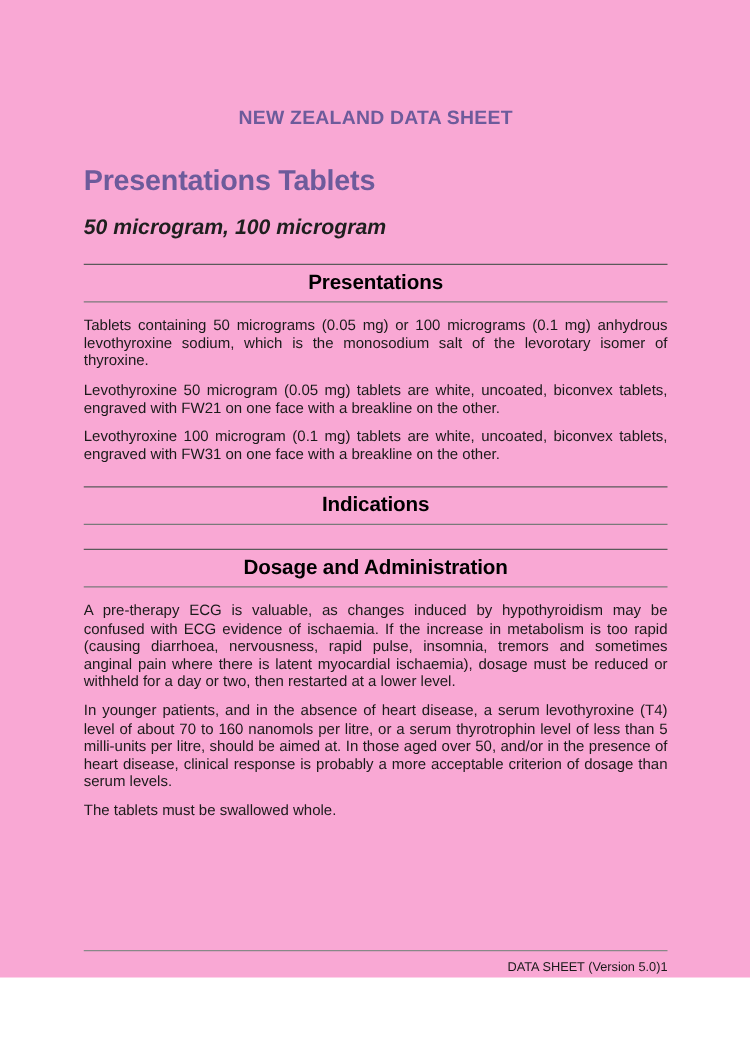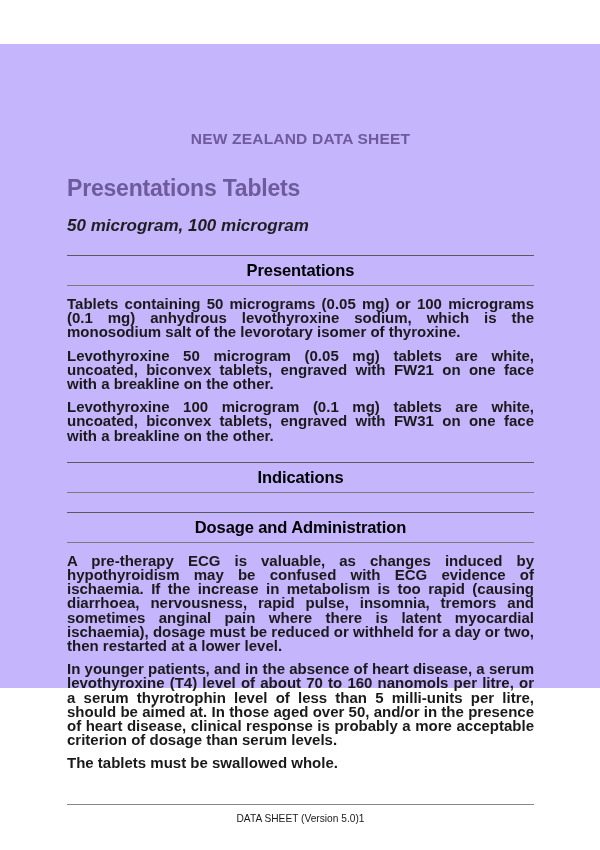--- a/index.html
+++ b/index.html
@@ -13,23 +13,22 @@
     font-family: "Liberation Sans", sans-serif;
     color: #1a1a1a;
     position: relative;
     overflow: hidden;
   }
   .page {
     position: absolute;
     left: 0;
     top: 0;
     width: 600px;
-    height: 644px;
-    background: #c4b5fd;
-    margin-top: 44px;
+    height: 782px;
+    background: #f9a8d4;
   }
   .content {
     position: absolute;
     left: 67px;
     top: 0;
     width: 467px;
   }
 
   
   .doc-kind {
@@ -81,46 +80,45 @@
     color: #000000;
     padding: 5px 0 5px 0;
     letter-spacing: -0.1px;
     text-align: center;
   }
   .section-body {
     padding-top: 11px;
   }
   p.para {
     margin: 0 0 9px 0;
-    font-size: 15px;
+    font-size: 12px;
     line-height: 14.2px;
     text-align: justify;
     color: #1a1a1a;
-    font-weight: bold;
   }
   p.para:last-child {
     margin-bottom: 0;
   }
 
   
   .footer {
     position: absolute;
     left: 67px;
     top: 760px;
     width: 467px;
   }
   .footer-rule {
     border: 0;
     border-top: 1.2px solid #888888;
     margin: 0 0 8px 0;
     height: 0;
   }
   .footer-row {
     display: flex;
-    justify-content: center;
+    justify-content: flex-end;
     align-items: baseline;
     font-size: 10.2px;
     color: #1a1a1a;
   }
 </style>
 </head>
 <body>
 
 <div class="page">
   <div class="content">

